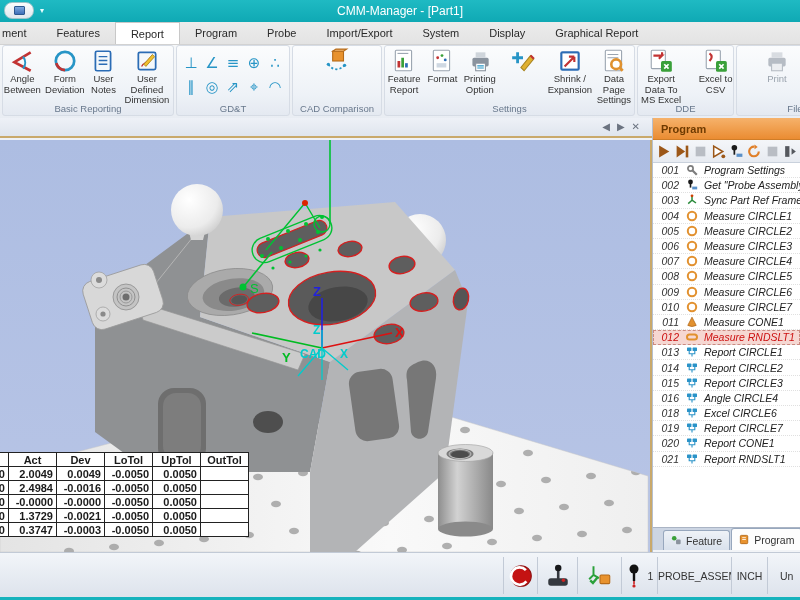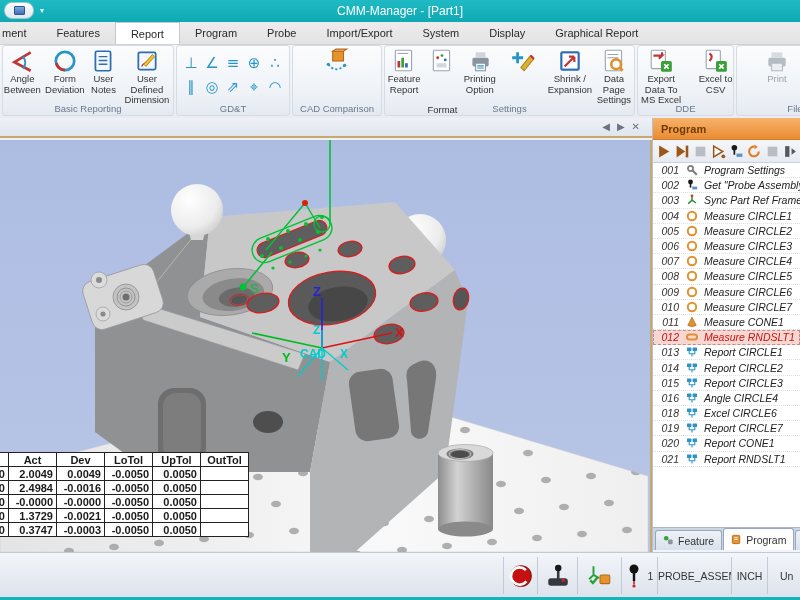--- a/index.html
+++ b/index.html
@@ -50,21 +50,21 @@
   #rpanel { position:absolute; left:652px; top:118px; width:148px; height:434px; background:#f2f4f7; border-left:1px solid #b6bfcd; }
   #rpanel-header { height:22px; background:linear-gradient(#f6b26b,#ea8c32); color:#6e3a00; font-size:11px; font-weight:bold; line-height:22px; padding-left:8px; border-bottom:1px solid #cf7d28; }
   #rpanel-toolbar { height:23px; background:linear-gradient(#f4f6f9,#e7ebf1); border-bottom:1px solid #c9d1dc; display:flex; align-items:center; gap:3px; padding-left:4px; overflow:hidden; white-space:nowrap; }
   #rpanel-toolbar .tbtn { width:15px; height:15px; flex:none; }
   #steps { height:364px; background:#ffffff; overflow:hidden; font-size:10.5px;font-style:italic; }
   .step { display:flex; align-items:center; height:15.2px; border-bottom:1px dotted #e0e0e0; color:#222; white-space:nowrap; overflow:hidden; }
   .step .num { width:26px; text-align:right; color:#333; flex:none; margin-right:7px; }
   .step .sic { width:12px; height:12px; flex:none; margin-right:6px; }
   .step.selected { background:#f6d7d2; outline:1px dashed #cc8a80; outline-offset:-1px; }
   .step.selected .num, .step.selected .label { color:#cc1111; }
-  #rpanel-tabs { height:23px; background:#ccd5e3; border-top:1px solid #aab4c4; display:flex; align-items:flex-end; padding-left:2px; overflow:hidden; }
+  #rpanel-tabs { height:23px; background:#ccd5e3; border-top:1px solid #aab4c4; display:flex; align-items:flex-end; padding-left:10px; overflow:hidden; }
   .ptab { height:20px; display:flex; align-items:center; gap:4px; font-size:10.5px; color:#333; padding:0 7px; border:1px solid #97a7bd; border-bottom:none; border-radius:3px 3px 0 0; background:linear-gradient(#eef2f7,#d9e1ec); margin-right:1px; white-space:nowrap; }
   .ptab.active { background:#fdfdfd; height:22px; }
   .ptab .pic { width:11px; height:11px; }
 
   
   #statusbar { position:absolute; left:0; top:552px; width:800px; height:45px; background:linear-gradient(#f2f5f9,#dde3ec); border-top:1px solid #c2cad6; }
   .sep { position:absolute; top:4px; height:37px; width:1px; background:#c2cad6; }
   .scell { position:absolute; top:0; height:45px; display:flex; align-items:center; justify-content:center; font-size:10.5px; color:#333; }
   #bottom-edge { position:absolute; left:0; top:597px; width:800px; height:3px; background:#17b3bd; }
 </style>
@@ -165,21 +165,21 @@
           <div class="ritem" style="width: 40px;">
             <svg class="ric" viewBox="0 0 24 24">
               <rect x="4" y="2" width="15" height="19" rx="1" fill="#ffffff" stroke="#9aa4b0"></rect>
               <rect x="6" y="12" width="2.5" height="6" fill="#c23333"></rect>
               <rect x="9.5" y="9" width="2.5" height="9" fill="#3aa03a"></rect>
               <rect x="13" y="14" width="2.5" height="4" fill="#2b6cb5"></rect>
               <path d="M6 5 H16" stroke="#9aa4b0"></path>
             </svg>
             <span>Feature Report</span>
           </div>
-          <div class="ritem" style="width: 36px; gap: 31px;">
+          <div class="ritem" style="width: 36px;">
             <svg class="ric" viewBox="0 0 24 24">
               <rect x="4" y="2" width="15" height="19" rx="1" fill="#ffffff" stroke="#9aa4b0"></rect>
               <circle cx="8" cy="9" r="1.3" fill="#c23333"></circle>
               <circle cx="12" cy="7" r="1.3" fill="#3aa03a"></circle>
               <circle cx="15" cy="11" r="1.3" fill="#2b6cb5"></circle>
               <rect x="7" y="14" width="9" height="4" fill="#cfd8e2"></rect>
             </svg>
             <span>Format</span>
           </div>
           <div class="ritem" style="width: 38px;">

